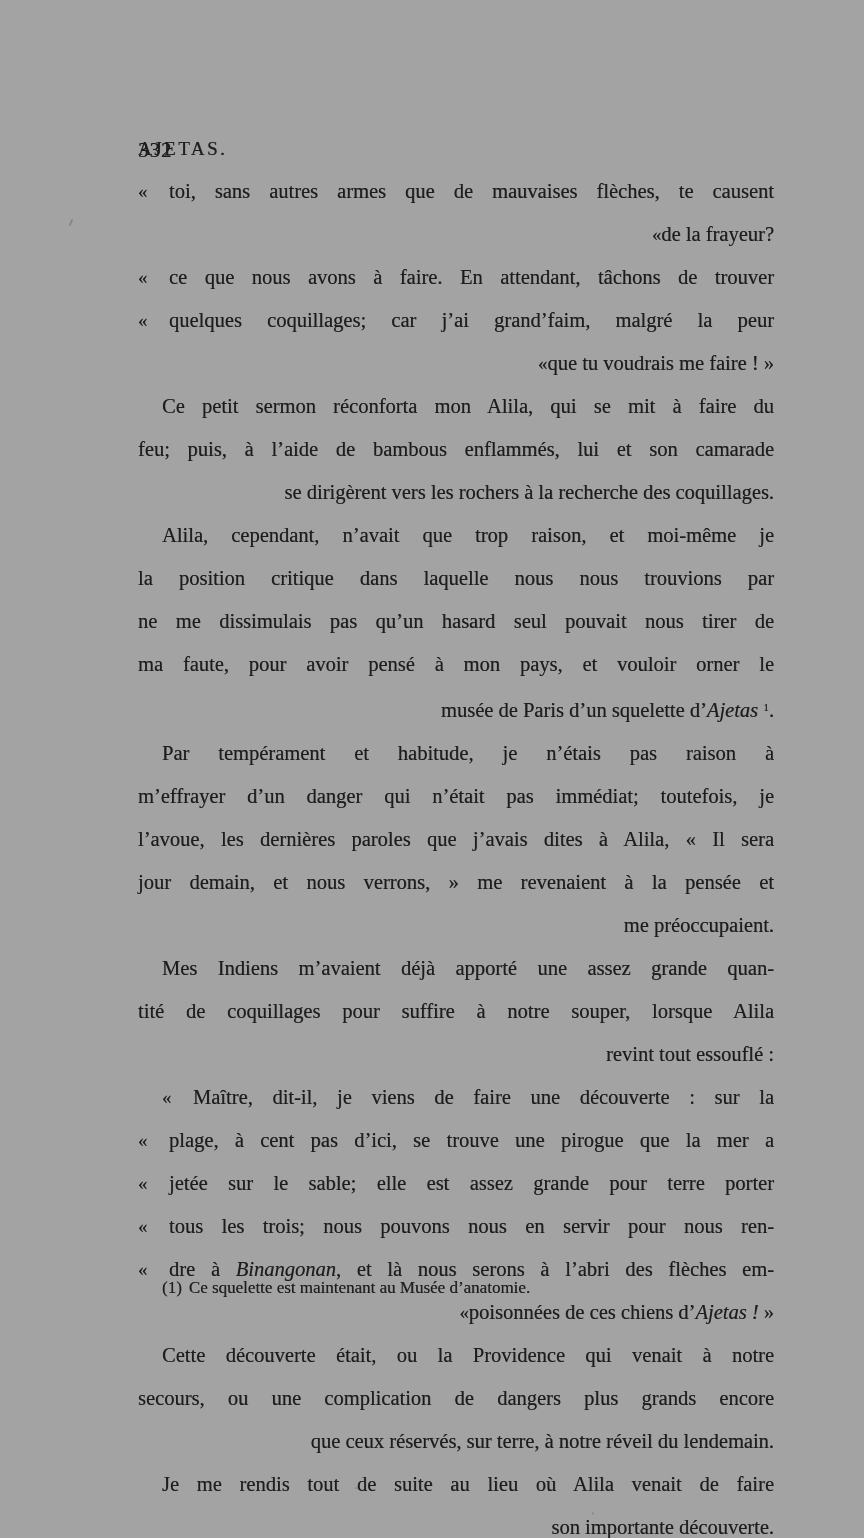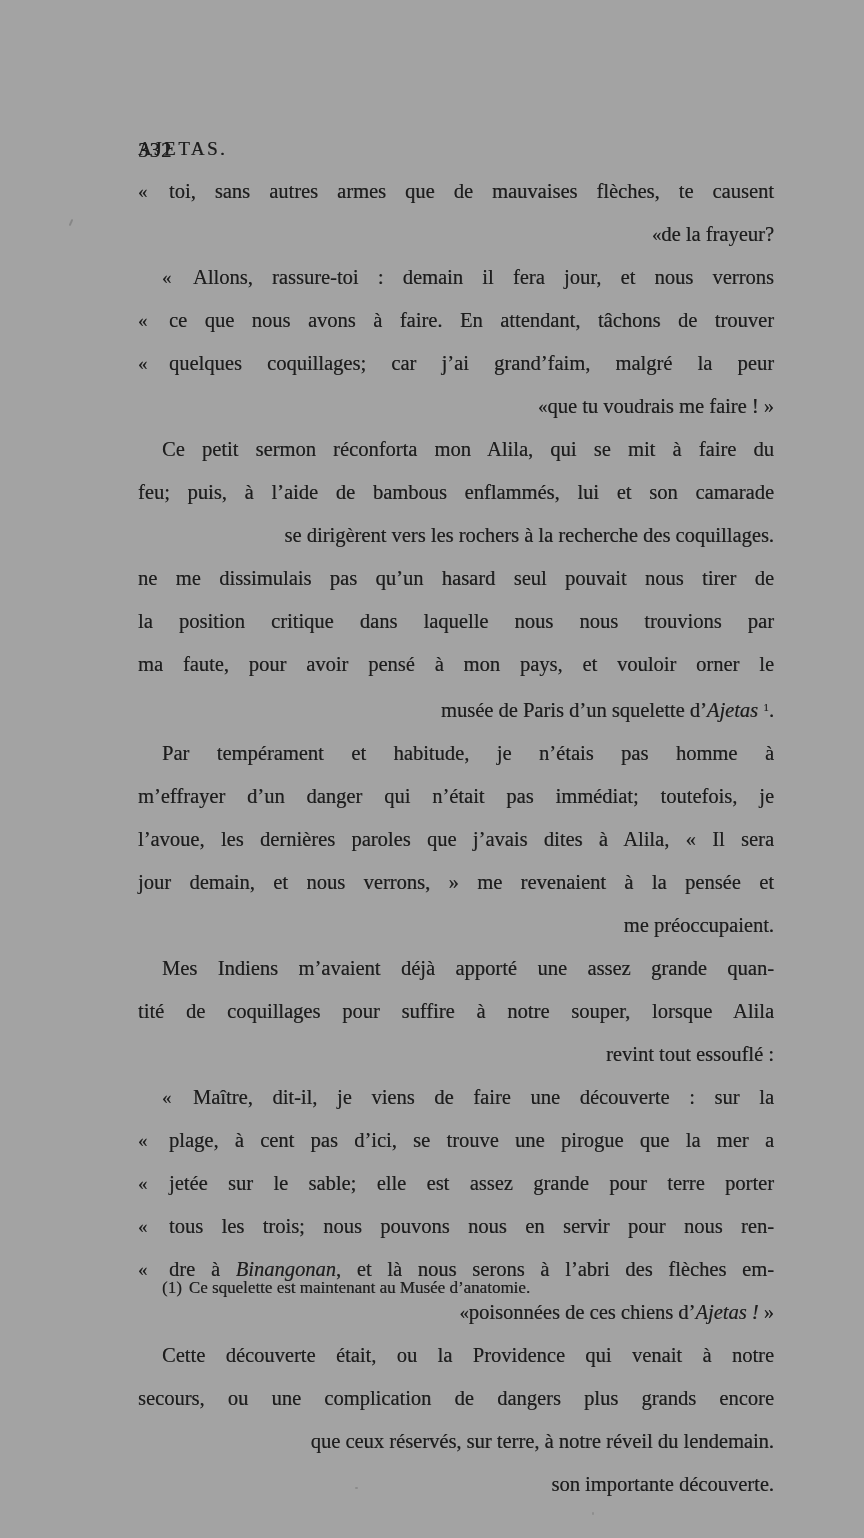--- a/index.html
+++ b/index.html
@@ -107,48 +107,49 @@
 <div class="page">
 
   <div class="header">
     <span class="page-number">332</span>
     <span class="running-title">AJETAS.</span>
   </div>
 
   <div class="body-text">
       <div class="line just"><span class="q">«</span><span>toi, sans autres armes que de mauvaises flèches, te causent</span></div>
       <div class="line"><span class="q">«</span><span>de la frayeur?</span></div>
-      <div class="line just ind"><span class="q">«</span><span>Allons, rassure-toi : demain il fera jour, et nous verrons</span></div>
       <div class="line just"><span class="q">«</span><span>ce que nous avons à faire. En attendant, tâchons de trouver</span></div>
       <div class="line just"><span class="q">«</span><span>quelques coquillages; car j’ai grand’faim, malgré la peur</span></div>
       <div class="line"><span class="q">«</span><span>que tu voudrais me faire ! »</span></div>
       <div class="line just ind"><span>Ce petit sermon réconforta mon Alila, qui se mit à faire du</span></div>
       <div class="line just"><span>feu; puis, à l’aide de bambous enflammés, lui et son camarade</span></div>
       <div class="line"><span>se dirigèrent vers les rochers à la recherche des coquillages.</span></div>
+      <div class="line just ind"><span>Alila, cependant, n’avait que trop raison, et moi-même je</span></div>
+      <div class="line just"><span>la position critique dans laquelle nous nous trouvions par</span></div>
       <div class="line just"><span>ne me dissimulais pas qu’un hasard seul pouvait nous tirer de</span></div>
-      <div class="line just"><span>la position critique dans laquelle nous nous trouvions par</span></div>
       <div class="line just"><span>ma faute, pour avoir pensé à mon pays, et vouloir orner le</span></div>
       <div class="line"><span>musée de Paris d’un squelette d’</span><i>Ajetas</i><span> </span><sup>1</sup><span>.</span></div>
-      <div class="line just ind"><span>Par tempérament et habitude, je n’étais pas homme à</span></div>
+      <div class="line just ind"><span>Par tempérament et habitude, je n’étais pas raison à</span></div>
       <div class="line just"><span>m’effrayer d’un danger qui n’était pas immédiat; toutefois, je</span></div>
       <div class="line just"><span>l’avoue, les dernières paroles que j’avais dites à Alila, « Il sera</span></div>
       <div class="line just"><span>jour demain, et nous verrons, » me revenaient à la pensée et</span></div>
       <div class="line"><span>me préoccupaient.</span></div>
       <div class="line just ind"><span>Mes Indiens m’avaient déjà apporté une assez grande quan-</span></div>
       <div class="line just"><span>tité de coquillages pour suffire à notre souper, lorsque Alila</span></div>
       <div class="line"><span>revint tout essouflé :</span></div>
       <div class="line just ind"><span class="q">«</span><span>Maître, dit-il, je viens de faire une découverte : sur la</span></div>
       <div class="line just"><span class="q">«</span><span>plage, à cent pas d’ici, se trouve une pirogue que la mer a</span></div>
       <div class="line just"><span class="q">«</span><span>jetée sur le sable; elle est assez grande pour terre porter</span></div>
       <div class="line just"><span class="q">«</span><span>tous les trois; nous pouvons nous en servir pour nous ren-</span></div>
       <div class="line just"><span class="q">«</span><span>dre à </span><i>Binangonan</i><span>, et là nous serons à l’abri des flèches em-</span></div>
       <div class="line"><span class="q">«</span><span>poisonnées de ces chiens d’</span><i>Ajetas !</i><span> »</span></div>
       <div class="line just ind"><span>Cette découverte était, ou la Providence qui venait à notre</span></div>
       <div class="line just"><span>secours, ou une complication de dangers plus grands encore</span></div>
       <div class="line"><span>que ceux réservés, sur terre, à notre réveil du lendemain.</span></div>
+      <div class="line just ind"><span>Je me rendis tout de suite au lieu où Alila venait de faire</span></div>
       <div class="line"><span>son importante découverte.</span></div>
     </div>
 
   <div class="footnote">
     <span class="marker">(1)</span><span>Ce squelette est maintenant au Musée d’anatomie.</span>
   </div>
 
   <div class="speck speck-accent"></div>
   <div class="speck speck-a"></div>
   <div class="speck speck-b"></div>

